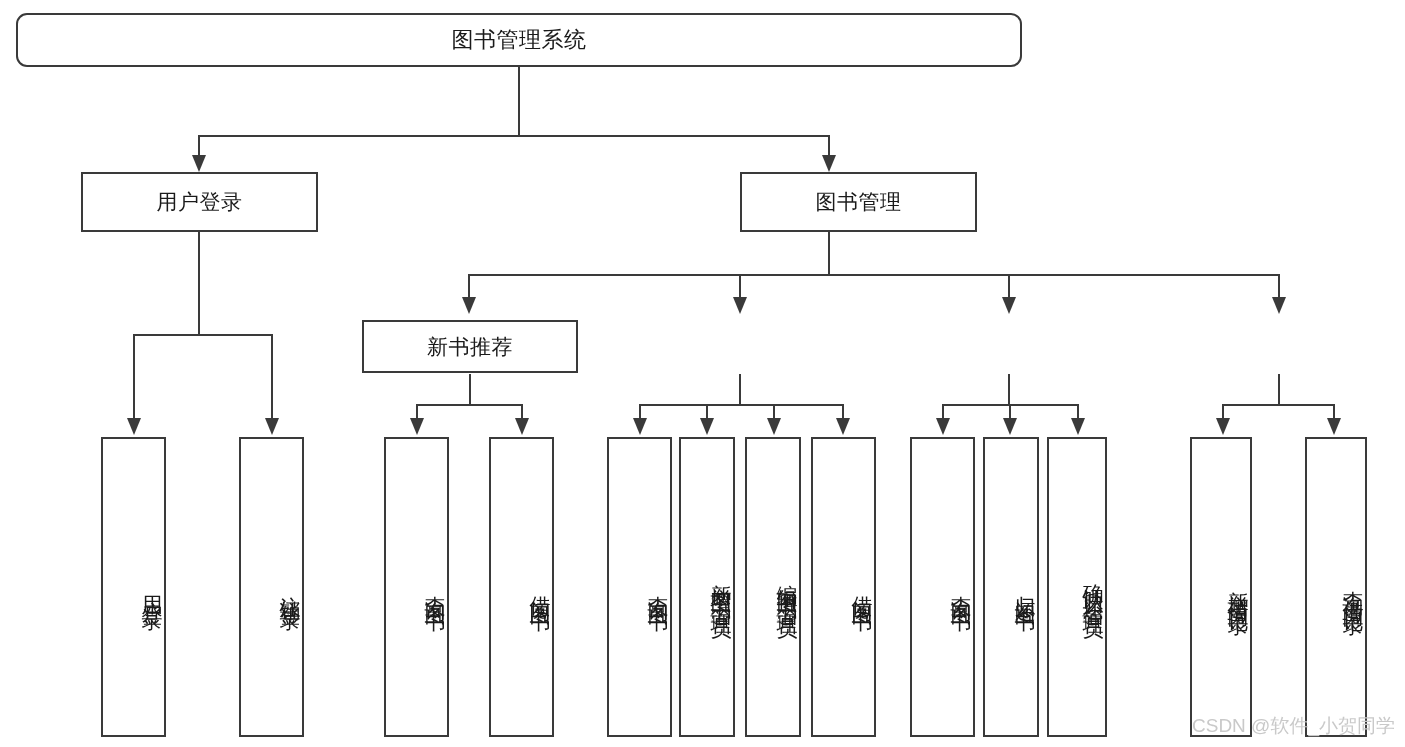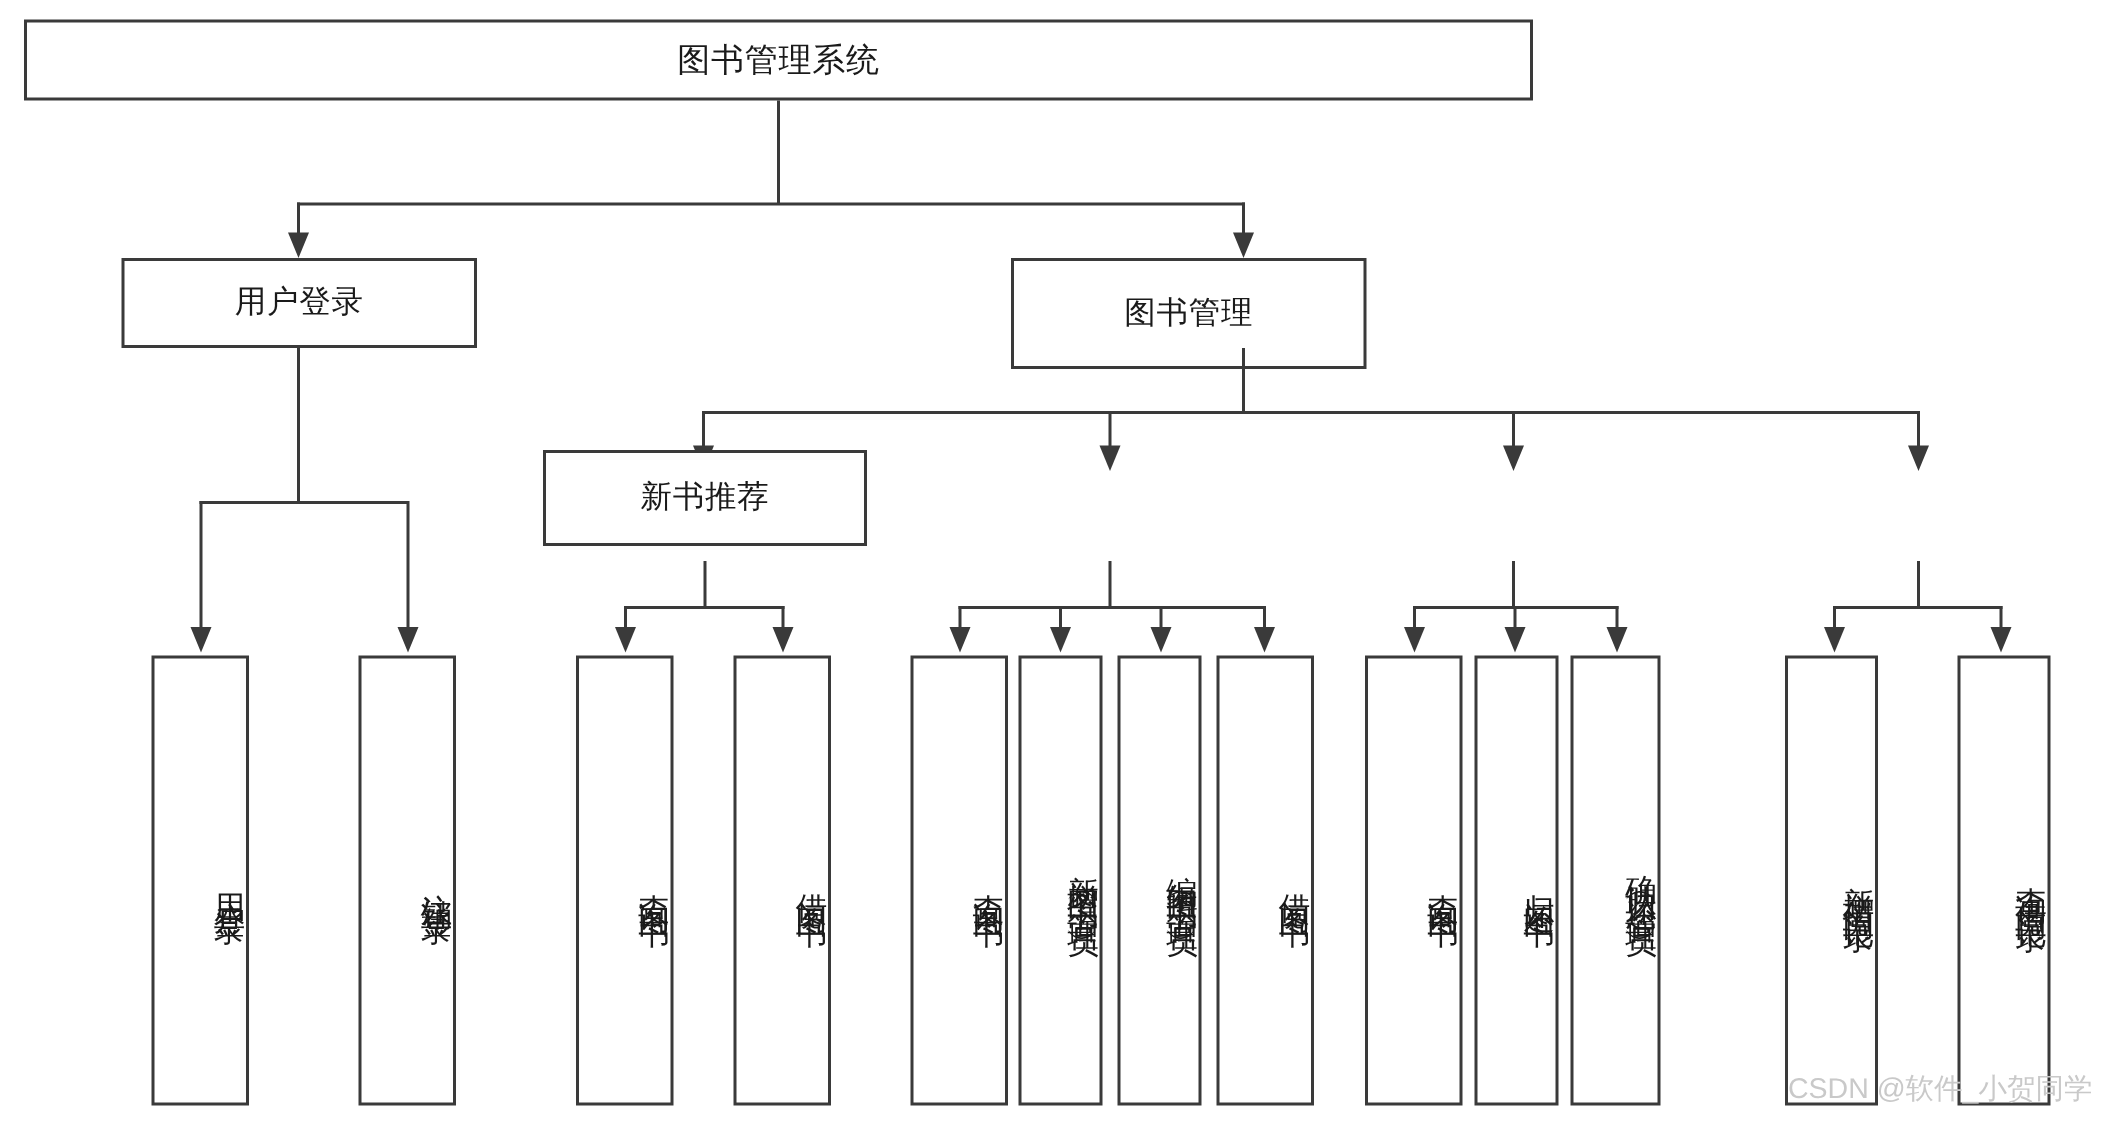--- a/index.html
+++ b/index.html
@@ -73,51 +73,51 @@
     font-size: 19px;
     white-space: nowrap;
     user-select: none;
   }
 </style>
 </head>
 <body>
 
 <div id="canvas">
 
-  <div class="node h root" style="left:16px; top:13px; width:1006px; height:54px;">图书管理系统</div>
+  <div class="node h root" style="left:16px; top:13px; width:1006px; height:54px;border-radius:11px;">图书管理系统</div>
 
   <div class="vline" style="left:518px; top:67px; width:2px; height:69px;"></div>
   <div class="hline" style="left:198px; top:135px; width:632px; height:2px;"></div>
   <div class="vline" style="left:198px; top:135px; width:2px; height:22px;"></div>
   <div class="arrow" style="left:192px; top:155px;"></div>
   <div class="vline" style="left:828px; top:135px; width:2px; height:22px;"></div>
   <div class="arrow" style="left:822px; top:155px;"></div>
 
   <div class="node h" style="left:81px; top:172px; width:237px; height:60px;">用户登录</div>
-  <div class="node h" style="left:674px; top:172px; width:237px; height:74px;text-align:right;">图书管理</div>
+  <div class="node h" style="left:740px; top:172px; width:237px; height:60px;text-align:right;">图书管理</div>
 
   <div class="vline" style="left:198px; top:232px; width:2px; height:104px;"></div>
   <div class="hline" style="left:133px; top:334px; width:139px; height:2px;"></div>
   <div class="vline" style="left:133px; top:334px; width:2px; height:86px;"></div>
   <div class="arrow" style="left:127px; top:418px;"></div>
   <div class="vline" style="left:271px; top:334px; width:2px; height:86px;"></div>
   <div class="arrow" style="left:265px; top:418px;"></div>
 
   <div class="vline" style="left:828px; top:232px; width:2px; height:44px;"></div>
   <div class="hline" style="left:468px; top:274px; width:812px; height:2px;"></div>
   <div class="vline" style="left:468px; top:274px; width:2px; height:25px;"></div>
   <div class="arrow" style="left:462px; top:297px;"></div>
   <div class="vline" style="left:739px; top:274px; width:2px; height:25px;"></div>
   <div class="arrow" style="left:733px; top:297px;"></div>
   <div class="vline" style="left:1008px; top:274px; width:2px; height:25px;"></div>
   <div class="arrow" style="left:1002px; top:297px;"></div>
   <div class="vline" style="left:1278px; top:274px; width:2px; height:25px;"></div>
   <div class="arrow" style="left:1272px; top:297px;"></div>
 
-  <div class="node h" style="left:362px; top:300px; width:216px; height:64px;">新书推荐</div>
+  <div class="node h" style="left:362px; top:320px; width:216px; height:53px;">新书推荐</div>
 
   <div class="vline" style="left:469px; top:374px; width:2px; height:32px;"></div>
   <div class="hline" style="left:416px; top:404px; width:107px; height:2px;"></div>
   <div class="vline" style="left:416px; top:404px; width:2px; height:16px;"></div>
   <div class="arrow" style="left:410px; top:418px;"></div>
   <div class="vline" style="left:521px; top:404px; width:2px; height:16px;"></div>
   <div class="arrow" style="left:515px; top:418px;"></div>
 
   <div class="vline" style="left:739px; top:374px; width:2px; height:32px;"></div>
   <div class="hline" style="left:639px; top:404px; width:205px; height:2px;"></div>

